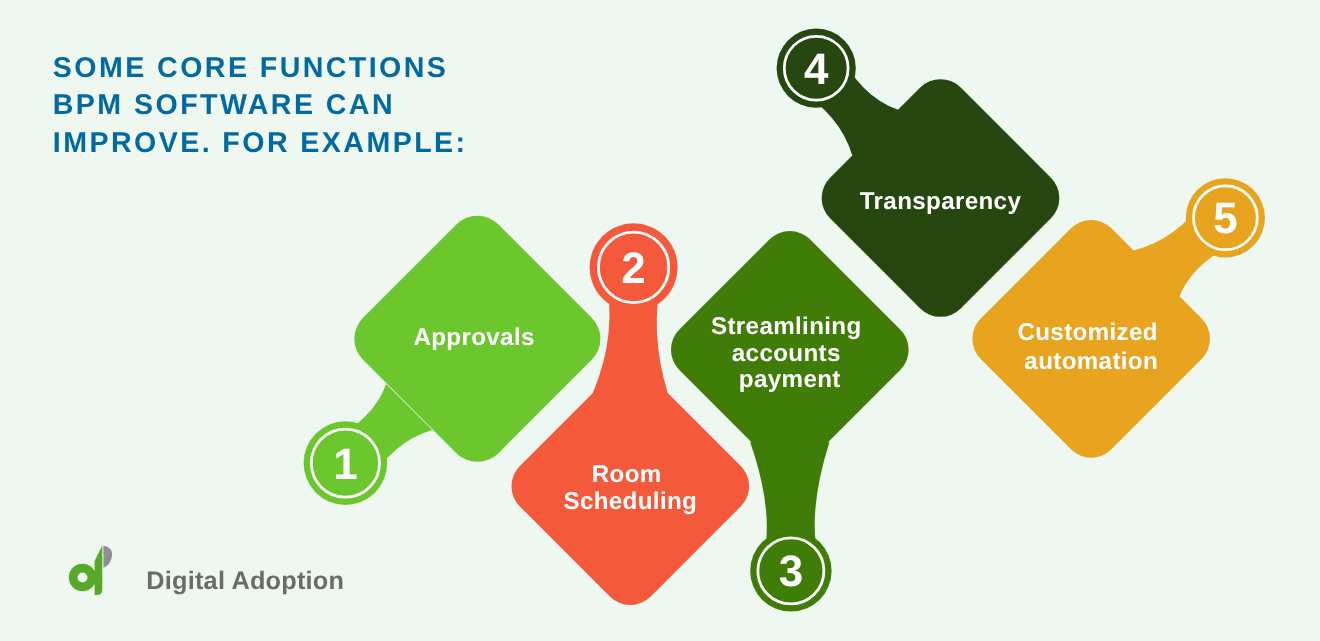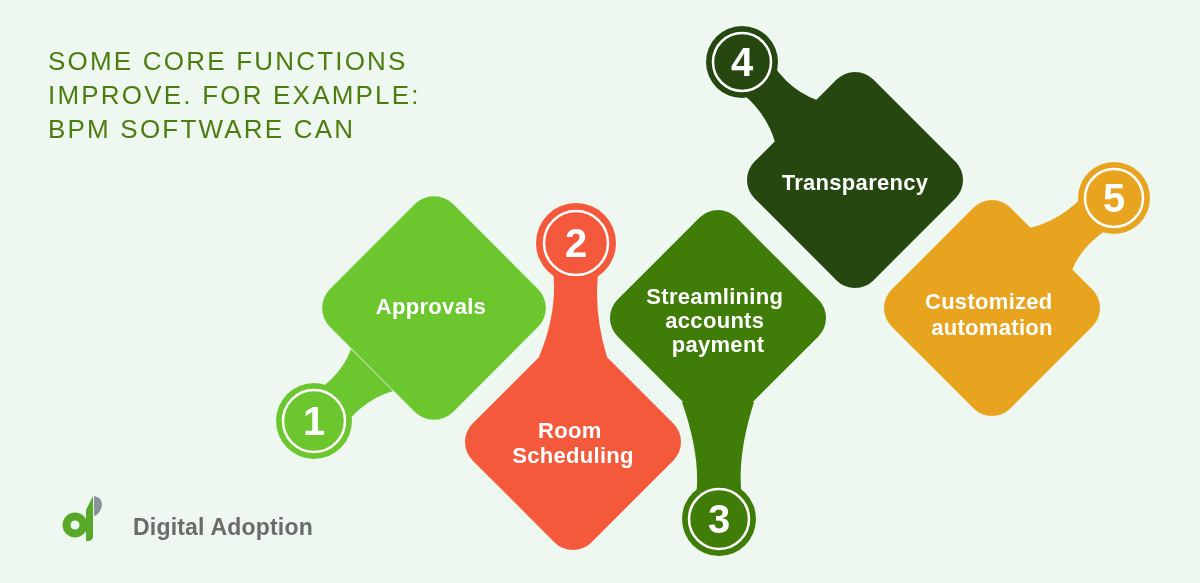--- a/index.html
+++ b/index.html
@@ -8,24 +8,24 @@
     width: 1200px;
     height: 583px;
     background: #eef7f0;
     overflow: hidden;
     font-family: "Liberation Sans", sans-serif;
   }
   .title {
     position: absolute;
     left: 48px;
     top: 44px;
-    color: #4d7c0f;
+    color: #0369a1;
     font-size: 26px;
     line-height: 34px;
-    font-weight: normal;
+    font-weight: bold;
     letter-spacing: 2.2px;
   }
   #art {
     position: absolute;
     left: 0;
     top: 0;
   }
   .num {
     font-family: "Liberation Sans", sans-serif;
     font-size: 40px;
@@ -66,22 +66,22 @@
     margin-left: 36px;
   }
 </style>
 </head>
 <body>
 
 <div id="stage">
 
   <div class="title">
     <div>SOME CORE FUNCTIONS</div>
+    <div>BPM SOFTWARE CAN</div>
     <div>IMPROVE. FOR EXAMPLE:</div>
-    <div>BPM SOFTWARE CAN</div>
   </div>
 
   <svg id="art" width="1200" height="583" viewBox="0 0 1200 583">
 
     <g>
       <path d="M 333,441 Q 358,401 393,391 L 351,349 Q 340,381 297,403 Z" fill="#6cc72f"></path>
       <rect x="347" y="221" width="174" height="174" rx="27" transform="rotate(45 434 308)" fill="#6cc72f"></rect>
       <circle cx="314" cy="421" r="38" fill="#6cc72f"></circle>
       <circle class="ring" cx="314" cy="421" r="31"></circle>
       <text class="num" x="314" y="435">1</text>

